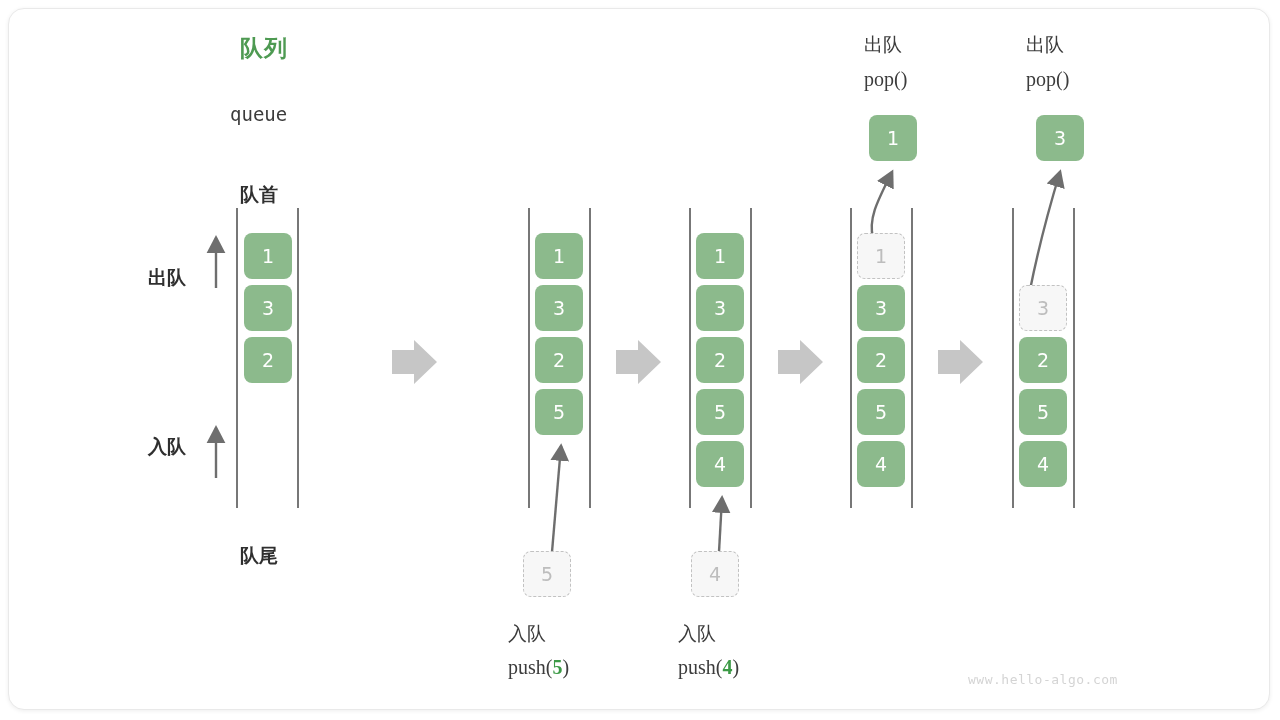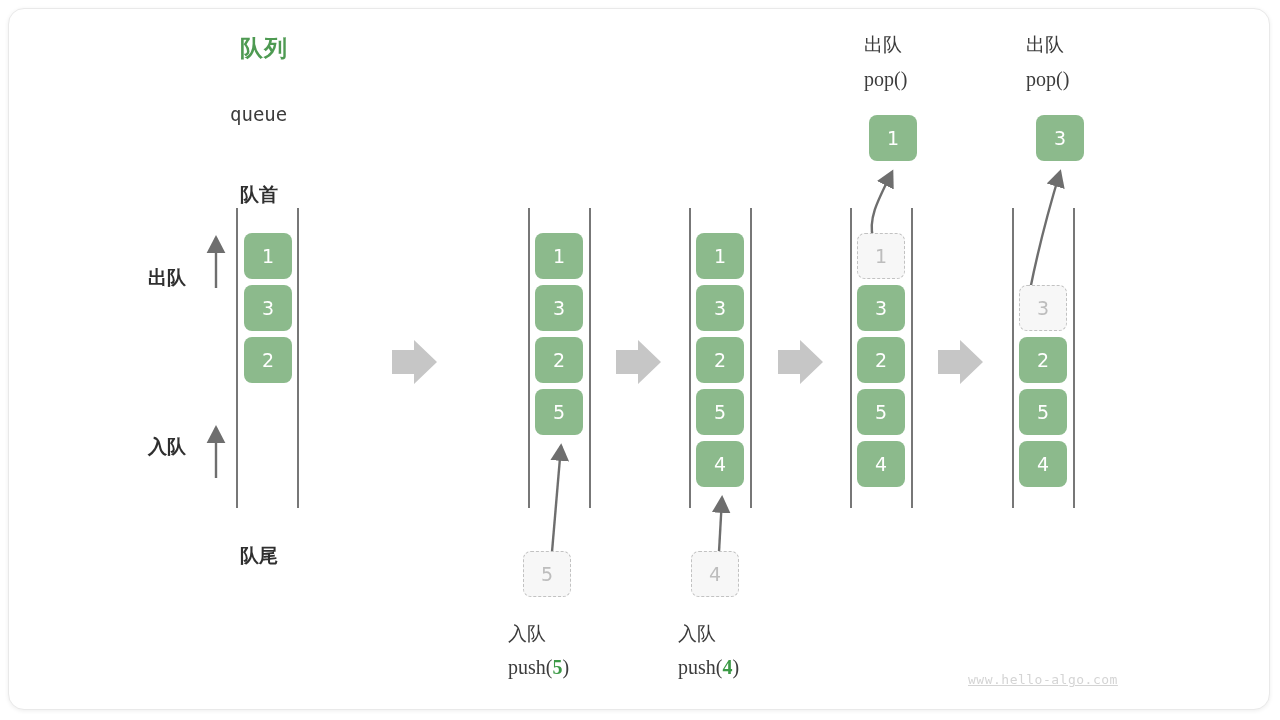--- a/index.html
+++ b/index.html
@@ -193,14 +193,14 @@
   <div class="node" style="left:857px; top:441px;">4</div>
 
   <div class="txt op-cn" style="left:1026px; top:32px;">出队</div>
   <div class="txt op-code" style="left:1026px; top:68px;"><span>pop(</span><span class="arg"></span><span>)</span></div>
   <div class="node" style="left:1036px; top:115px;">3</div>
   <div class="node ghost" style="left:1019px; top:285px;">3</div>
   <div class="node" style="left:1019px; top:337px;">2</div>
   <div class="node" style="left:1019px; top:389px;">5</div>
   <div class="node" style="left:1019px; top:441px;">4</div>
 
-  <div class="txt watermark" style="left:968px; top:672px;text-decoration:underline;">www.hello-algo.com</div>
+  <div class="txt watermark" style="left:968px; top:672px;">www.hello-algo.com</div>
 </div>
 
 </body></html>

